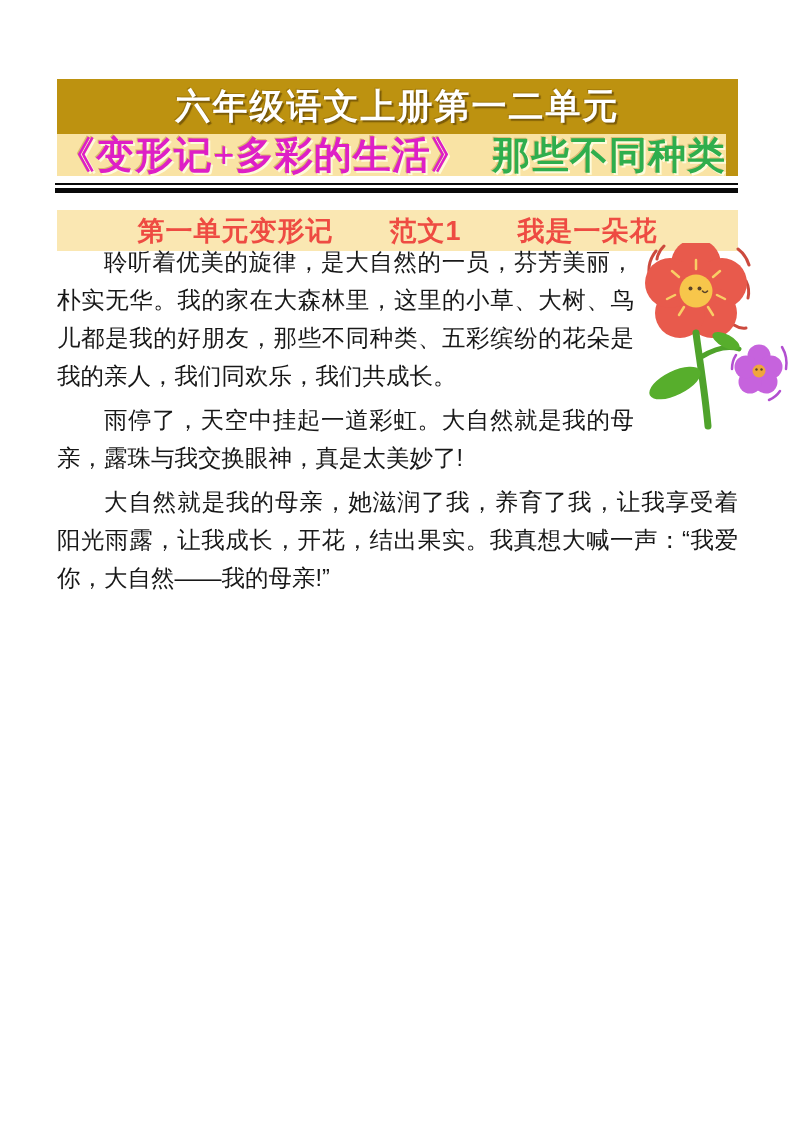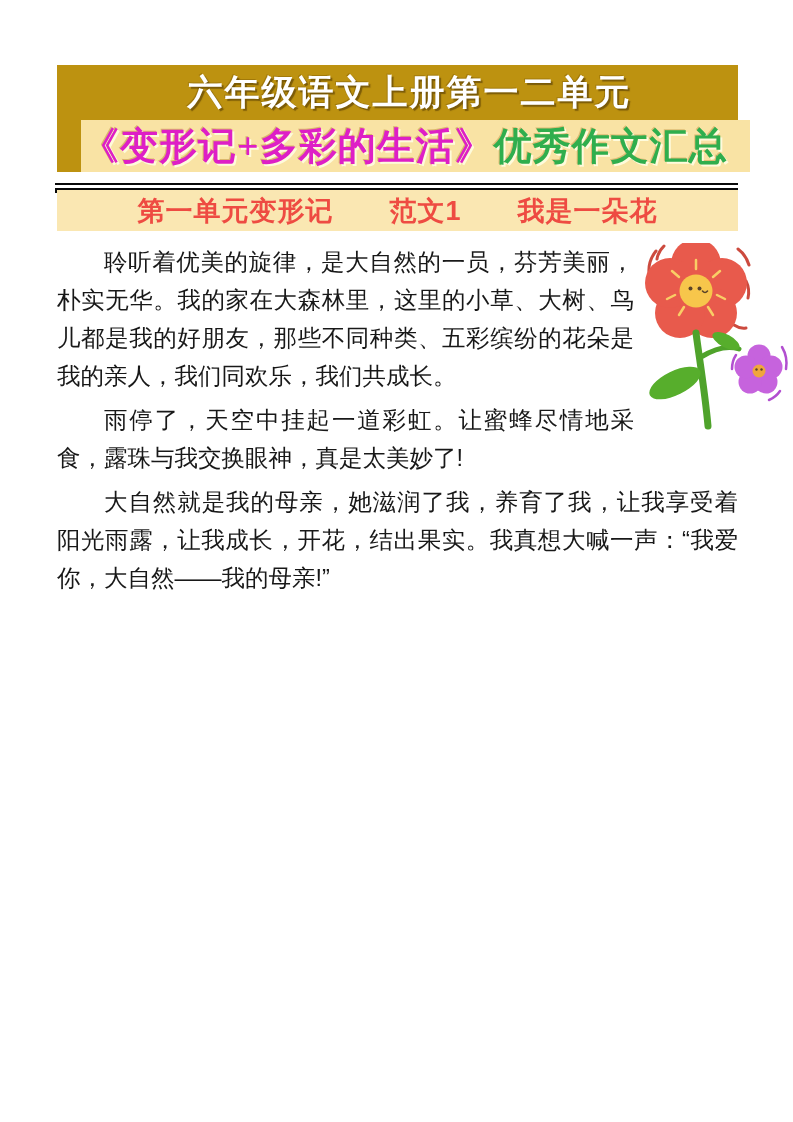--- a/index.html
+++ b/index.html
@@ -6,37 +6,36 @@
   html, body { background: #ffffff; }
   body {
     width: 793px; height: 1122px; overflow: hidden;
     font-family: "Liberation Sans", "DejaVu Sans", sans-serif;
     position: relative;
   }
   .page { position: absolute; inset: 0; background: #ffffff; }
 
   
   .header-block {
-    position: absolute; left: 57px; top: 65px; width: 681px;
+    position: absolute; left: 57px; top: 79px; width: 681px;
     background: #bd9210;
-    padding-left: 24px;
   }
   .banner-gold {
     height: 55px; display: flex; align-items: center; justify-content: center;
     background: #bd9210;
   }
   .banner-gold .t1 {
     font-family: "Liberation Serif", "DejaVu Serif", serif;
     font-weight: bold; font-size: 35px; color: #ffffff; letter-spacing: 2px;
     text-shadow: 2px 2px 1px rgba(70,45,0,0.55), -1px -1px 0 rgba(120,85,0,0.4);
     white-space: nowrap;
   }
   .banner-cream {
-    height: 52px; width: 669px; background: #f9e3a4;
-    display: flex; align-items: center; justify-content: flex-start;
+    height: 42px; width: 669px; background: #f9e3a4;
+    display: flex; align-items: center; justify-content: space-between;
     white-space: nowrap;
   }
   .banner-cream .t2 {
     font-family: "Liberation Serif", "DejaVu Serif", serif;
     font-weight: bold; font-size: 38px; letter-spacing: 1px;
   }
   .t2-magenta {
     color: #de1fc6;
     text-shadow: 2px 2px 0 rgba(255,255,230,0.85), -1px -1px 0 rgba(160,100,10,0.35);
   }
@@ -47,21 +46,21 @@
 
   
   .double-rule {
     position: absolute; left: 55px; top: 183px; width: 683px; height: 10px;
     border-top: 2px solid #090909;
     border-bottom: 5px solid #090909;
   }
 
   
   .section-bar {
-    position: absolute; left: 57px; top: 190px; width: 681px; height: 41px;
+    position: absolute; left: 57px; top: 210px; width: 681px; height: 41px;
     background: #fae7b2;
     display: flex; align-items: center; justify-content: center;
   }
   .section-bar .t3 {
     color: #ee4b42; font-weight: bold; font-size: 27px; letter-spacing: 1px;
     white-space: pre;
   }
 
   
   .essay {
@@ -82,21 +81,21 @@
 <body>
 
 <div class="page">
 
   <div class="header-block">
     <div class="banner-gold">
       <span class="t1">六年级语文上册第一二单元</span>
     </div>
     <div class="banner-cream">
       <span class="t2 t2-magenta">《变形记+多彩的生活》</span>
-        <span class="t2 t2-green">优秀作文汇总</span>
+        <span class="t2 t2-green">那些不同种类</span>
     </div>
   </div>
 
   <div class="double-rule"></div>
 
   <div class="section-bar">
     <span class="t3">第一单元变形记　　范文1　　我是一朵花</span>
   </div>
 
   <div class="essay">
@@ -153,17 +152,17 @@
           <circle cx="108" cy="139" r="11.5"></circle>
           <circle cx="104" cy="124" r="11.5"></circle>
         </g>
         <circle cx="117" cy="128" r="6.5" fill="#f0a63c"></circle>
         <circle cx="114.5" cy="126.5" r="1.2" fill="#5b4428"></circle>
         <circle cx="119.5" cy="126.5" r="1.2" fill="#5b4428"></circle>
       </svg>
     </div>
 
     <p>聆听着优美的旋律，是大自然的一员，芬芳美丽，朴实无华。我的家在大森林里，这里的小草、大树、鸟儿都是我的好朋友，那些不同种类、五彩缤纷的花朵是我的亲人，我们同欢乐，我们共成长。</p>
-    <p>雨停了，天空中挂起一道彩虹。让蜜蜂尽情地采食，露珠与我交换眼神，真是太美妙了!</p>
+    <p>雨停了，天空中挂起一道彩虹。大自然就是我的母亲，露珠与我交换眼神，真是太美妙了!</p>
     <p>大自然就是我的母亲，她滋润了我，养育了我，让我享受着阳光雨露，让我成长，开花，结出果实。我真想大喊一声：“我爱你，大自然——我的母亲!”</p>
   </div>
 
 </div>
 
 </body></html>

